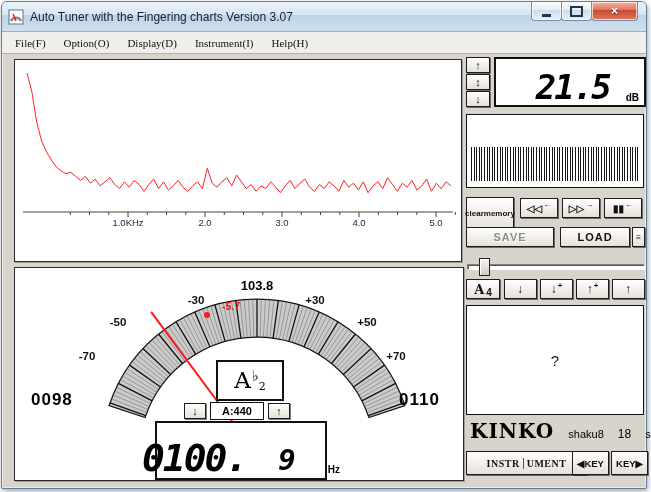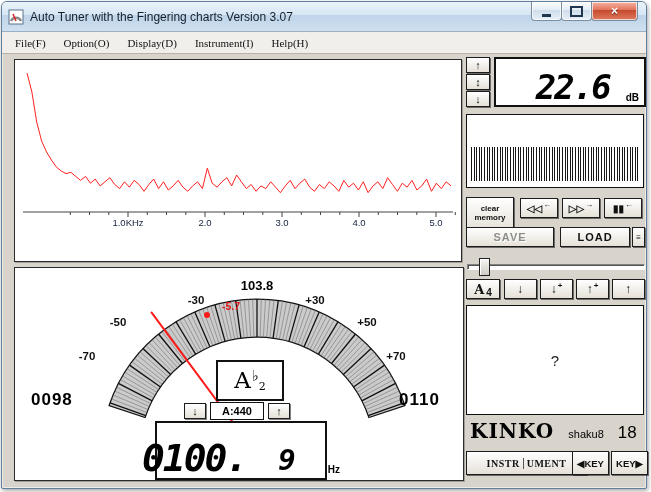--- a/index.html
+++ b/index.html
@@ -61,21 +61,21 @@
     font-family:"Liberation Sans", sans-serif;}
   .nudge{position:absolute;left:0;width:24px;height:16px;font-size:11px;}
   .db-box{position:absolute;left:28px;top:0;width:152px;height:50px;background:#fff;border:2px solid #111;
     display:flex;align-items:flex-end;justify-content:flex-end;padding:0 5px 2px 0;box-sizing:border-box;}
   .db-value{font-size:34px;line-height:.95;}
   .db-unit{font-size:10px;font-weight:bold;margin-left:16px;}
   .level-box{position:absolute;left:0;top:57px;width:178px;height:74px;background:#fff;border:1px solid #111;
     box-sizing:border-box;}
   .level-bars{position:absolute;left:4px;right:4px;top:32px;height:34px;
     background:repeating-linear-gradient(90deg,#161616 0px,#161616 1px,#ffffff 1px,#ffffff 2.6px);}
-  .clear-btn{position:absolute;left:0;top:140px;width:48px;height:34px;flex-direction:column;
+  .clear-btn{position:absolute;left:0;top:140px;width:48px;height:34px;flex-direction:row;
     font-size:8px;line-height:1.1;}
   .tr-btn{position:absolute;top:141px;width:38px;height:20px;font-size:10px;}
   .tr-sup{font-size:8px;transform:translateY(-4px);display:inline-block;margin-left:1px;}
   .save-btn{position:absolute;left:0;top:170px;width:88px;height:20px;font-size:11px;letter-spacing:1px;
     color:#8d8d88;text-shadow:1px 1px 0 #fff;}
   .load-btn{position:absolute;left:94px;top:170px;width:70px;height:20px;font-size:11px;letter-spacing:1px;}
   .list-btn{position:absolute;left:166px;top:170px;width:13px;height:20px;font-size:8px;}
   .slider{position:absolute;left:0;top:200px;width:180px;height:18px;}
   .slider-track{position:absolute;left:1px;right:1px;top:7px;height:4px;background:#fff;
     border:1px solid #808080;border-bottom-color:#fff;border-right-color:#fff;box-shadow:inset 1px 1px 0 #555;}
@@ -83,21 +83,21 @@
     border:1px solid #222;box-shadow:inset 1px 1px 0 #fff;}
   .pitch-btn{position:absolute;top:222px;height:20px;font-size:12px;}
   .sub{font-size:10px;transform:translateY(3px);display:inline-block;margin-left:2px;}
   .serifA{font-family:"DejaVu Serif", serif;font-size:13px;}
   .question-box{position:absolute;left:0;top:248px;width:178px;height:110px;background:#fff;
     border:1px solid #111;display:flex;align-items:center;justify-content:center;font-size:15px;color:#222;
     box-sizing:border-box;}
   .brand{position:absolute;left:4px;top:362px;height:26px;display:flex;align-items:baseline;gap:14px;color:#000;}
   .brand-name{font-family:"DejaVu Serif", serif;font-weight:bold;font-size:20px;letter-spacing:1px;}
   .brand-small{font-size:11px;}
-  .brand-big{font-size:17px;}
+  .brand-big{font-size:12px;}
   .brand-key{font-size:14px;font-weight:bold;}
   .instrument-btn{position:absolute;left:0;top:394px;width:121px;height:24px;font-size:10px;letter-spacing:.5px;font-family:Liberation Serif, serif;}
   .instrument-btn .part2{border-left:1px solid #555;padding-left:3px;margin-left:3px;}
   .key-btn{position:absolute;top:394px;width:37px;height:24px;font-size:9.5px;}
 </style>
 </head>
 <body>
 
 <div class="window">
 
@@ -303,21 +303,21 @@
           <span>↑</span>
         </div>
       <div class="b3d nudge" style="top:17px;">
           <span>↕</span>
         </div>
       <div class="b3d nudge" style="top:34px;">
           <span>↓</span>
         </div>
 
       <div class="db-box">
-        <span class="lcd db-value">22.6</span>
+        <span class="lcd db-value">21.5</span>
         <span class="db-unit">dB</span>
       </div>
 
       <div class="level-box">
         <div class="level-bars"></div>
       </div>
 
       <div class="b3d clear-btn">
         <span>clear</span>
         <span>memory</span>

